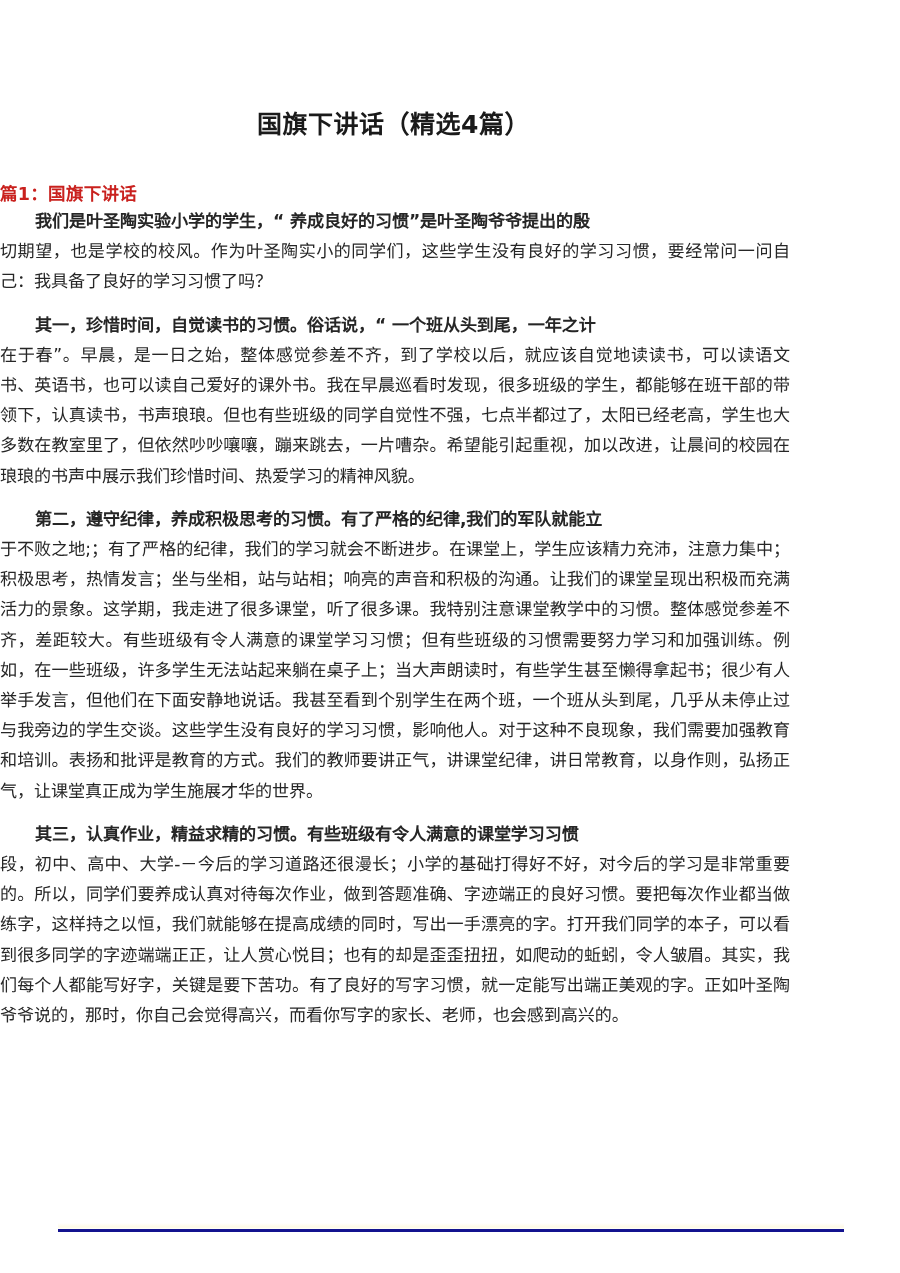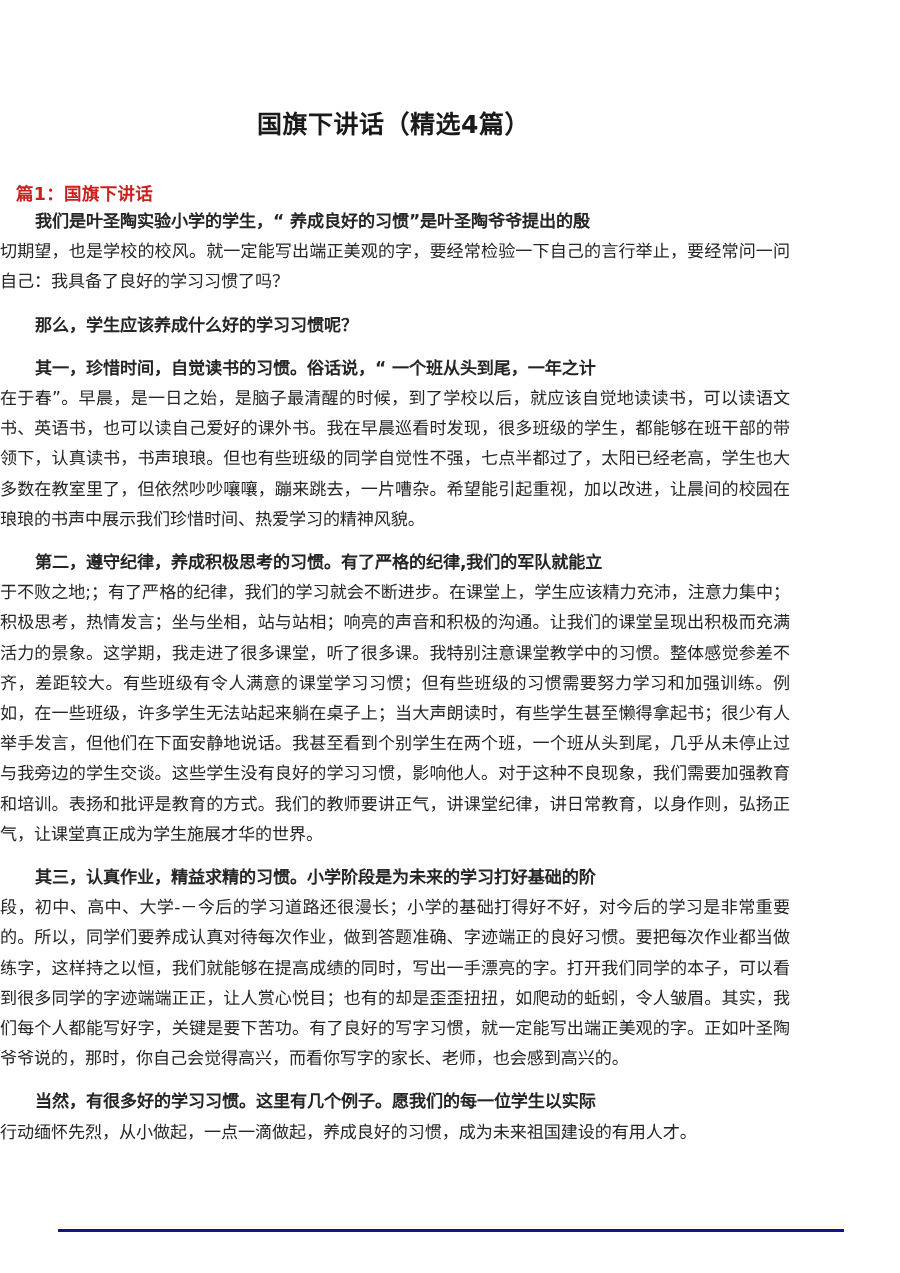--- a/index.html
+++ b/index.html
@@ -47,21 +47,20 @@
   .section-heading {
     position: absolute;
     top: 168px;
     left: 0;
     font-size: 17.5px;
     font-weight: bold;
     line-height: 1.3;
     letter-spacing: 0.3px;
     color: #c9211e;
     white-space: nowrap;
-    padding-left: 16px;
   }
 
   .body-block {
     position: absolute;
     top: 206px;
     left: 0;
     width: 790px;
   }
 
   p.para {
@@ -119,41 +118,35 @@
 
 <div class="page">
 
   <h1 class="doc-title">国旗下讲话（精选4篇）</h1>
 
   <h2 class="section-heading">篇1：国旗下讲话</h2>
 
   <div class="body-block">
 
     <p class="para">
-      <span class="indent"></span><span class="lead">我们是叶圣陶实验小学的学生，“ 养成良好的习惯”是叶圣陶爷爷提出的殷</span><span class="brk"></span><span>切期望，也是学校的校风。就一定能写出端正美观的字，要经常检验一下自己的言行举止，要经常问一问自己：我具备了良好的学习习惯了吗？</span>
+      <span class="indent"></span><span class="lead">我们是叶圣陶实验小学的学生，“ 养成良好的习惯”是叶圣陶爷爷提出的殷</span><span class="brk"></span><span>切期望，也是学校的校风。作为叶圣陶实小的同学们，这些学生没有良好的学习习惯，要经常问一问自己：我具备了良好的学习习惯了吗？</span>
     </p>
 
-    <p class="para spacer-para">
-      <span class="indent"></span><span class="lead">那么，学生应该养成什么好的学习习惯呢？</span>
-    </p>
 
     <p class="para">
-      <span class="indent"></span><span class="lead">其一，珍惜时间，自觉读书的习惯。俗话说，“ 一个班从头到尾，一年之计</span><span class="brk"></span><span>在于春”。早晨，是一日之始，是脑子最清醒的时候，到了学校以后，就应该自觉地读读书，可以读语文书、英语书，也可以读自己爱好的课外书。我在早晨巡看时发现，很多班级的学生，都能够在班干部的带领下，认真读书，书声琅琅。但也有些班级的同学自觉性不强，七点半都过了，太阳已经老高，学生也大多数在教室里了，但依然吵吵嚷嚷，蹦来跳去，一片嘈杂。希望能引起重视，加以改进，让晨间的校园在琅琅的书声中展示我们珍惜时间、热爱学习的精神风貌。</span>
+      <span class="indent"></span><span class="lead">其一，珍惜时间，自觉读书的习惯。俗话说，“ 一个班从头到尾，一年之计</span><span class="brk"></span><span>在于春”。早晨，是一日之始，整体感觉参差不齐，到了学校以后，就应该自觉地读读书，可以读语文书、英语书，也可以读自己爱好的课外书。我在早晨巡看时发现，很多班级的学生，都能够在班干部的带领下，认真读书，书声琅琅。但也有些班级的同学自觉性不强，七点半都过了，太阳已经老高，学生也大多数在教室里了，但依然吵吵嚷嚷，蹦来跳去，一片嘈杂。希望能引起重视，加以改进，让晨间的校园在琅琅的书声中展示我们珍惜时间、热爱学习的精神风貌。</span>
     </p>
 
     <p class="para">
       <span class="indent"></span><span class="lead">第二，遵守纪律，养成积极思考的习惯。有了严格的纪律,我们的军队就能立</span><span class="brk"></span><span>于不败之地;；有了严格的纪律，我们的学习就会不断进步。在课堂上，学生应该精力充沛，注意力集中；积极思考，热情发言；坐与坐相，站与站相；响亮的声音和积极的沟通。让我们的课堂呈现出积极而充满活力的景象。这学期，我走进了很多课堂，听了很多课。我特别注意课堂教学中的习惯。整体感觉参差不齐，差距较大。有些班级有令人满意的课堂学习习惯；但有些班级的习惯需要努力学习和加强训练。例如，在一些班级，许多学生无法站起来躺在桌子上；当大声朗读时，有些学生甚至懒得拿起书；很少有人举手发言，但他们在下面安静地说话。我甚至看到个别学生在两个班，一个班从头到尾，几乎从未停止过与我旁边的学生交谈。这些学生没有良好的学习习惯，影响他人。对于这种不良现象，我们需要加强教育和培训。表扬和批评是教育的方式。我们的教师要讲正气，讲课堂纪律，讲日常教育，以身作则，弘扬正气，让课堂真正成为学生施展才华的世界。</span>
     </p>
 
     <p class="para">
-      <span class="indent"></span><span class="lead">其三，认真作业，精益求精的习惯。小学阶段是为未来的学习打好基础的阶</span><span class="brk"></span><span>段，初中、高中、大学-－今后的学习道路还很漫长；小学的基础打得好不好，对今后的学习是非常重要的。所以，同学们要养成认真对待每次作业，做到答题准确、字迹端正的良好习惯。要把每次作业都当做练字，这样持之以恒，我们就能够在提高成绩的同时，写出一手漂亮的字。打开我们同学的本子，可以看到很多同学的字迹端端正正，让人赏心悦目；也有的却是歪歪扭扭，如爬动的蚯蚓，令人皱眉。其实，我们每个人都能写好字，关键是要下苦功。有了良好的写字习惯，就一定能写出端正美观的字。正如叶圣陶爷爷说的，那时，你自己会觉得高兴，而看你写字的家长、老师，也会感到高兴的。</span>
+      <span class="indent"></span><span class="lead">其三，认真作业，精益求精的习惯。有些班级有令人满意的课堂学习习惯</span><span class="brk"></span><span>段，初中、高中、大学-－今后的学习道路还很漫长；小学的基础打得好不好，对今后的学习是非常重要的。所以，同学们要养成认真对待每次作业，做到答题准确、字迹端正的良好习惯。要把每次作业都当做练字，这样持之以恒，我们就能够在提高成绩的同时，写出一手漂亮的字。打开我们同学的本子，可以看到很多同学的字迹端端正正，让人赏心悦目；也有的却是歪歪扭扭，如爬动的蚯蚓，令人皱眉。其实，我们每个人都能写好字，关键是要下苦功。有了良好的写字习惯，就一定能写出端正美观的字。正如叶圣陶爷爷说的，那时，你自己会觉得高兴，而看你写字的家长、老师，也会感到高兴的。</span>
     </p>
 
-    <p class="para">
-      <span class="indent"></span><span class="lead">当然，有很多好的学习习惯。这里有几个例子。愿我们的每一位学生以实际</span><span class="brk"></span><span>行动缅怀先烈，从小做起，一点一滴做起，养成良好的习惯，成为未来祖国建设的有用人才。</span>
-    </p>
 
   </div>
 
   <div class="footer-rule-glow"></div>
   <div class="footer-rule"></div>
 
 </div>
 
 </body></html>

